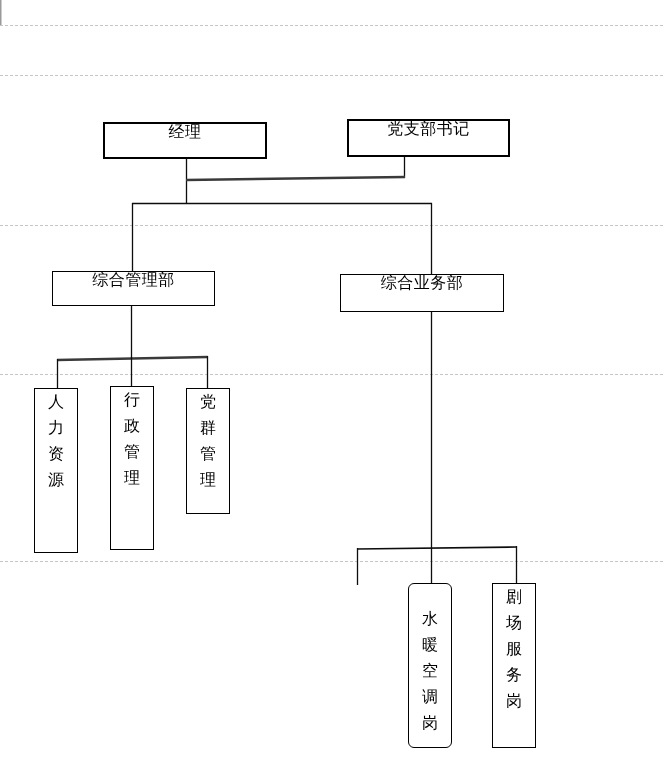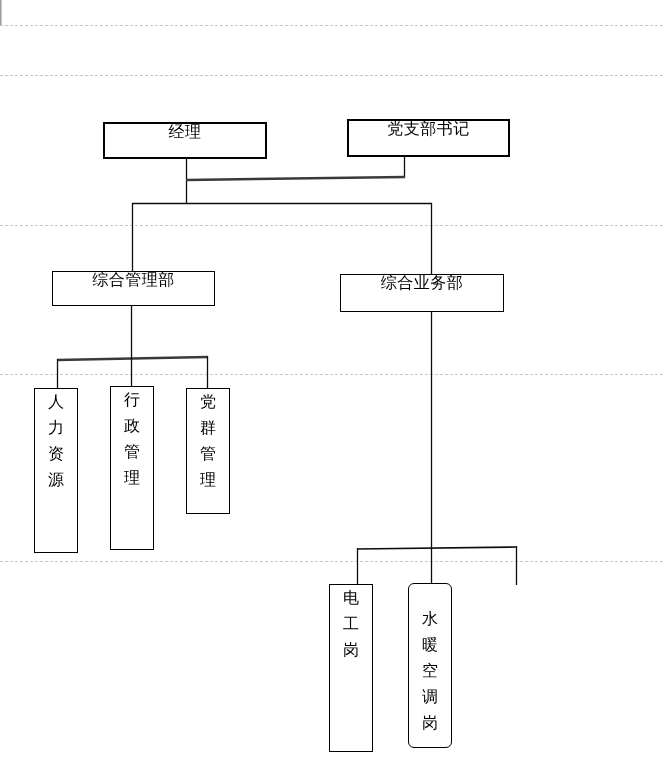--- a/index.html
+++ b/index.html
@@ -126,22 +126,22 @@
   </div>
 
   <div class="node vnode" id="n-admin">
     <span class="lbl">行政管理</span>
   </div>
 
   <div class="node vnode" id="n-party">
     <span class="lbl">党群管理</span>
   </div>
 
-  <div class="node vnode shift-up" id="n-elec">
-    <span class="lbl">电工岗</span>
-  </div>
 
   <div class="node vnode shift-down" id="n-hvac">
     <span class="lbl">水暖空调岗</span>
   </div>
 
+  <div class="node vnode" id="n-theater">
+    <span class="lbl">剧场服务岗</span>
+  </div>
 
 </div>
 
 </body></html>

